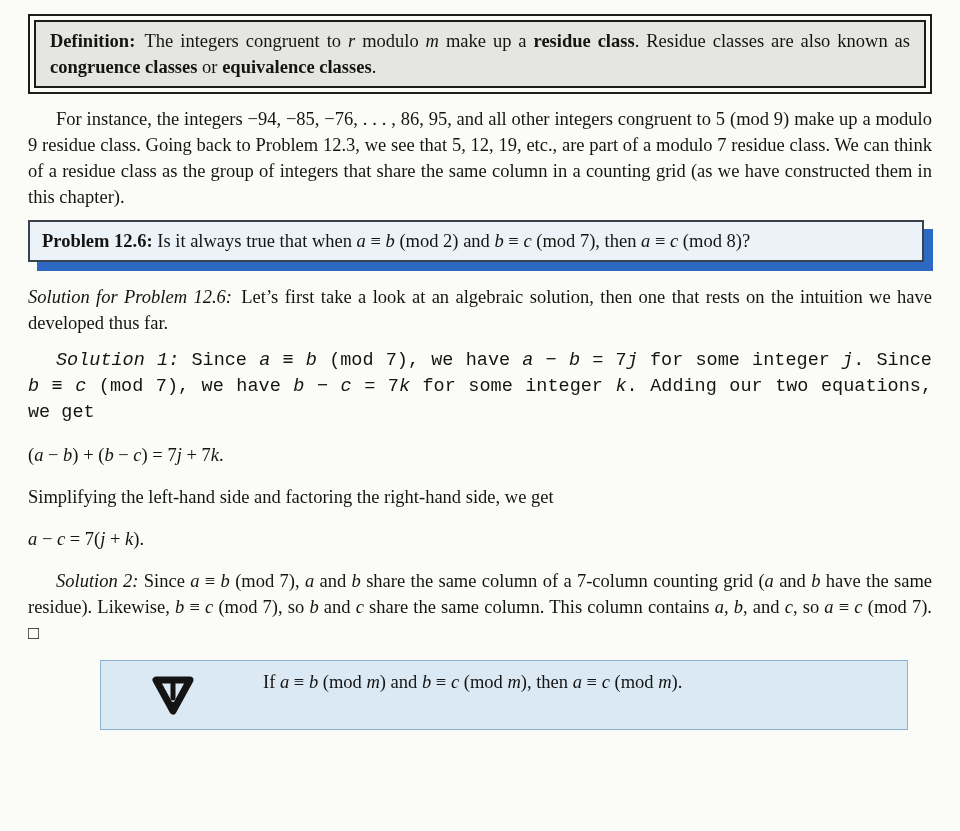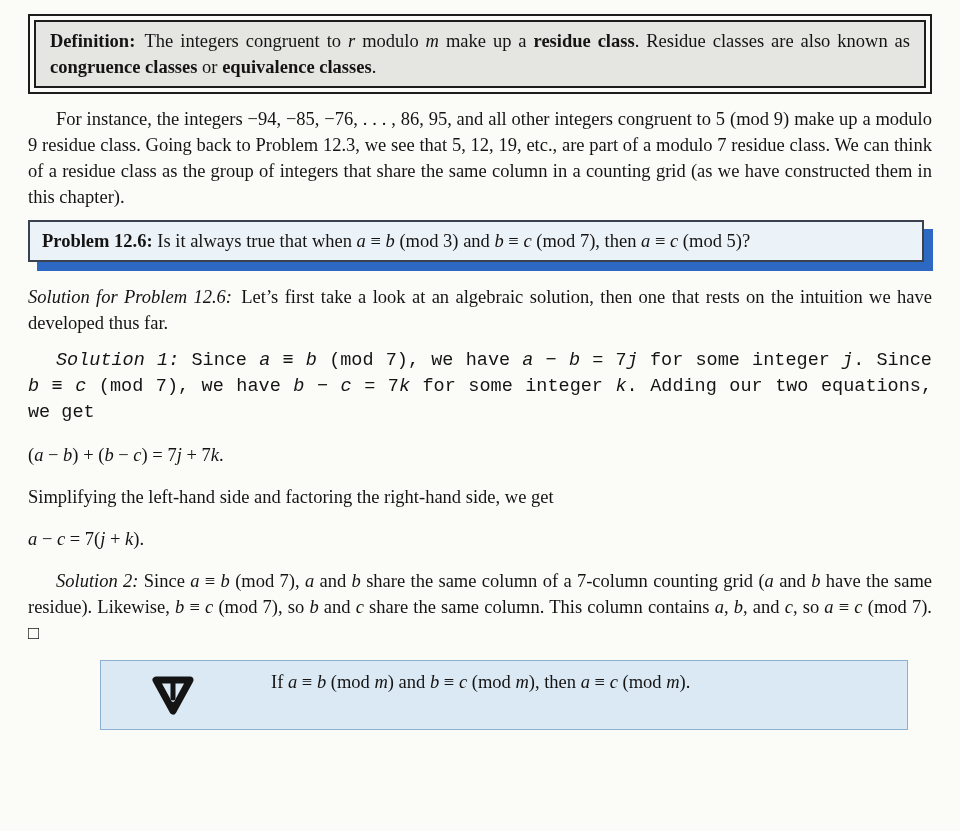--- a/index.html
+++ b/index.html
@@ -63,37 +63,37 @@
     align-items:flex-start;
   }
   .important-label-col{
     display:flex;
     flex-direction:column;
     width:130px;
     flex:0 0 130px;
   }
   .important-label{font-weight:bold;}
   .warning-icon{align-self:center;margin-top:2px;margin-left:-14px;}
-  .important-text{flex:1;margin-left:26px;}
+  .important-text{flex:1;margin-left:18px;}
 </style>
 </head>
 <body>
 
 <div class="page">
 
   <div class="def-box-outer">
     <div class="def-box-inner">
       <p class="body-para"><span class="bd">Definition:</span><span> The integers congruent to </span><span class="it">r</span><span> modulo </span><span class="it">m</span><span> make up a </span><span class="bd">residue class</span><span>. Residue classes are also known as </span><span class="bd">congruence classes</span><span> or </span><span class="bd">equivalence classes</span><span>.</span></p>
     </div>
   </div>
 
   <p class="body-para indent para1"><span>For instance, the integers −94, −85, −76, . . . , 86, 95, and all other integers congruent to 5 (mod 9) make up a modulo 9 residue class. Going back to Problem 12.3, we see that 5, 12, 19, etc., are part of a modulo 7 residue class. We can think of a residue class as the group of integers that share the same column in a counting grid (as we have constructed them in this chapter).</span></p>
 
   <div class="problem-box">
-    <p><span class="bd">Problem 12.6:</span><span> Is it always true that when </span><span class="it">a</span><span> ≡ </span><span class="it">b</span><span> (mod 3) and </span><span class="it">b</span><span> ≡ </span><span class="it">c</span><span> (mod 7), then </span><span class="it">a</span><span> ≡ </span><span class="it">c</span><span> (mod 5)?</span></p>
+    <p><span class="bd">Problem 12.6:</span><span> Is it always true that when </span><span class="it">a</span><span> ≡ </span><span class="it">b</span><span> (mod 2) and </span><span class="it">b</span><span> ≡ </span><span class="it">c</span><span> (mod 7), then </span><span class="it">a</span><span> ≡ </span><span class="it">c</span><span> (mod 8)?</span></p>
   </div>
 
   <p class="body-para sol-intro"><span class="it">Solution for Problem 12.6:</span><span> Let’s first take a look at an algebraic solution, then one that rests on the intuition we have developed thus far.</span></p>
 
   <p class="body-para indent sol1"><span class="it">Solution 1:</span><span> Since </span><span class="it">a</span><span> ≡ </span><span class="it">b</span><span> (mod 7), we have </span><span class="it">a</span><span> − </span><span class="it">b</span><span> = 7</span><span class="it">j</span><span> for some integer </span><span class="it">j</span><span>. Since </span><span class="it">b</span><span> ≡ </span><span class="it">c</span><span> (mod 7), we have </span><span class="it">b</span><span> − </span><span class="it">c</span><span> = 7</span><span class="it">k</span><span> for some integer </span><span class="it">k</span><span>. Adding our two equations, we get</span></p>
 
   <p class="equation"><span>(</span><span class="it">a</span><span> − </span><span class="it">b</span><span>) + (</span><span class="it">b</span><span> − </span><span class="it">c</span><span>) = 7</span><span class="it">j</span><span> + 7</span><span class="it">k</span><span>.</span></p>
 
   <p class="body-para simplify"><span>Simplifying the left-hand side and factoring the right-hand side, we get</span></p>
 

